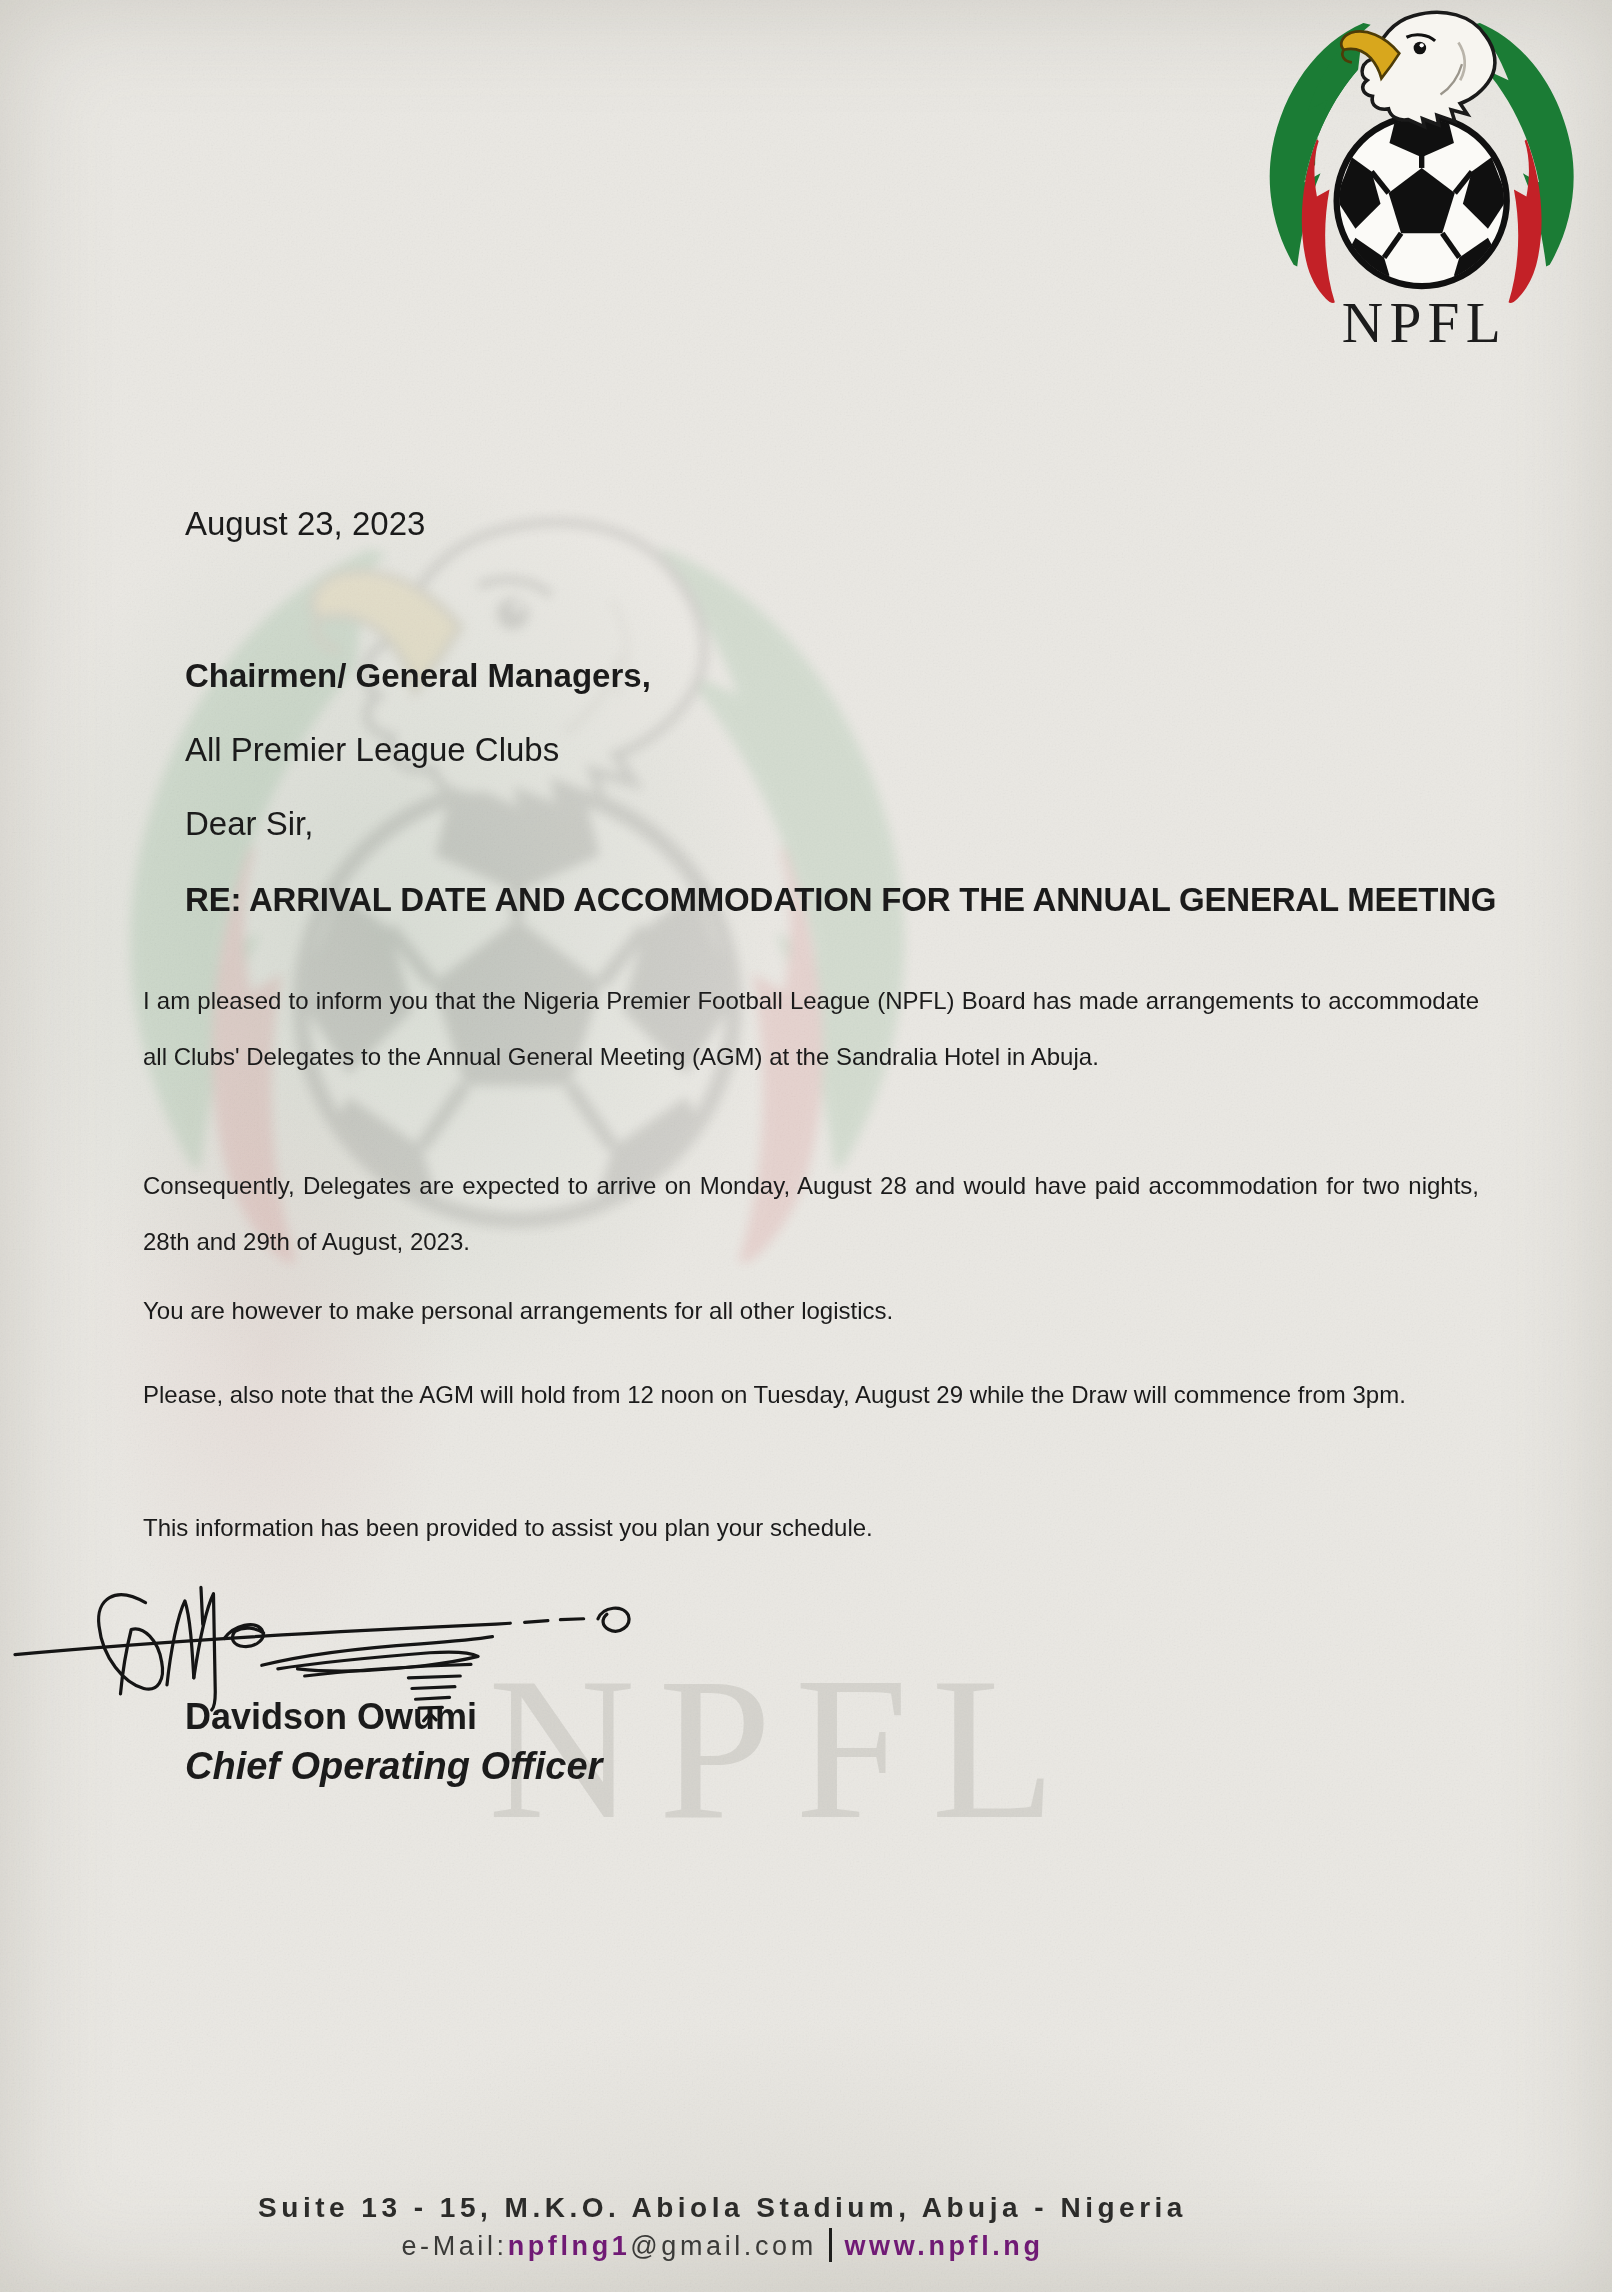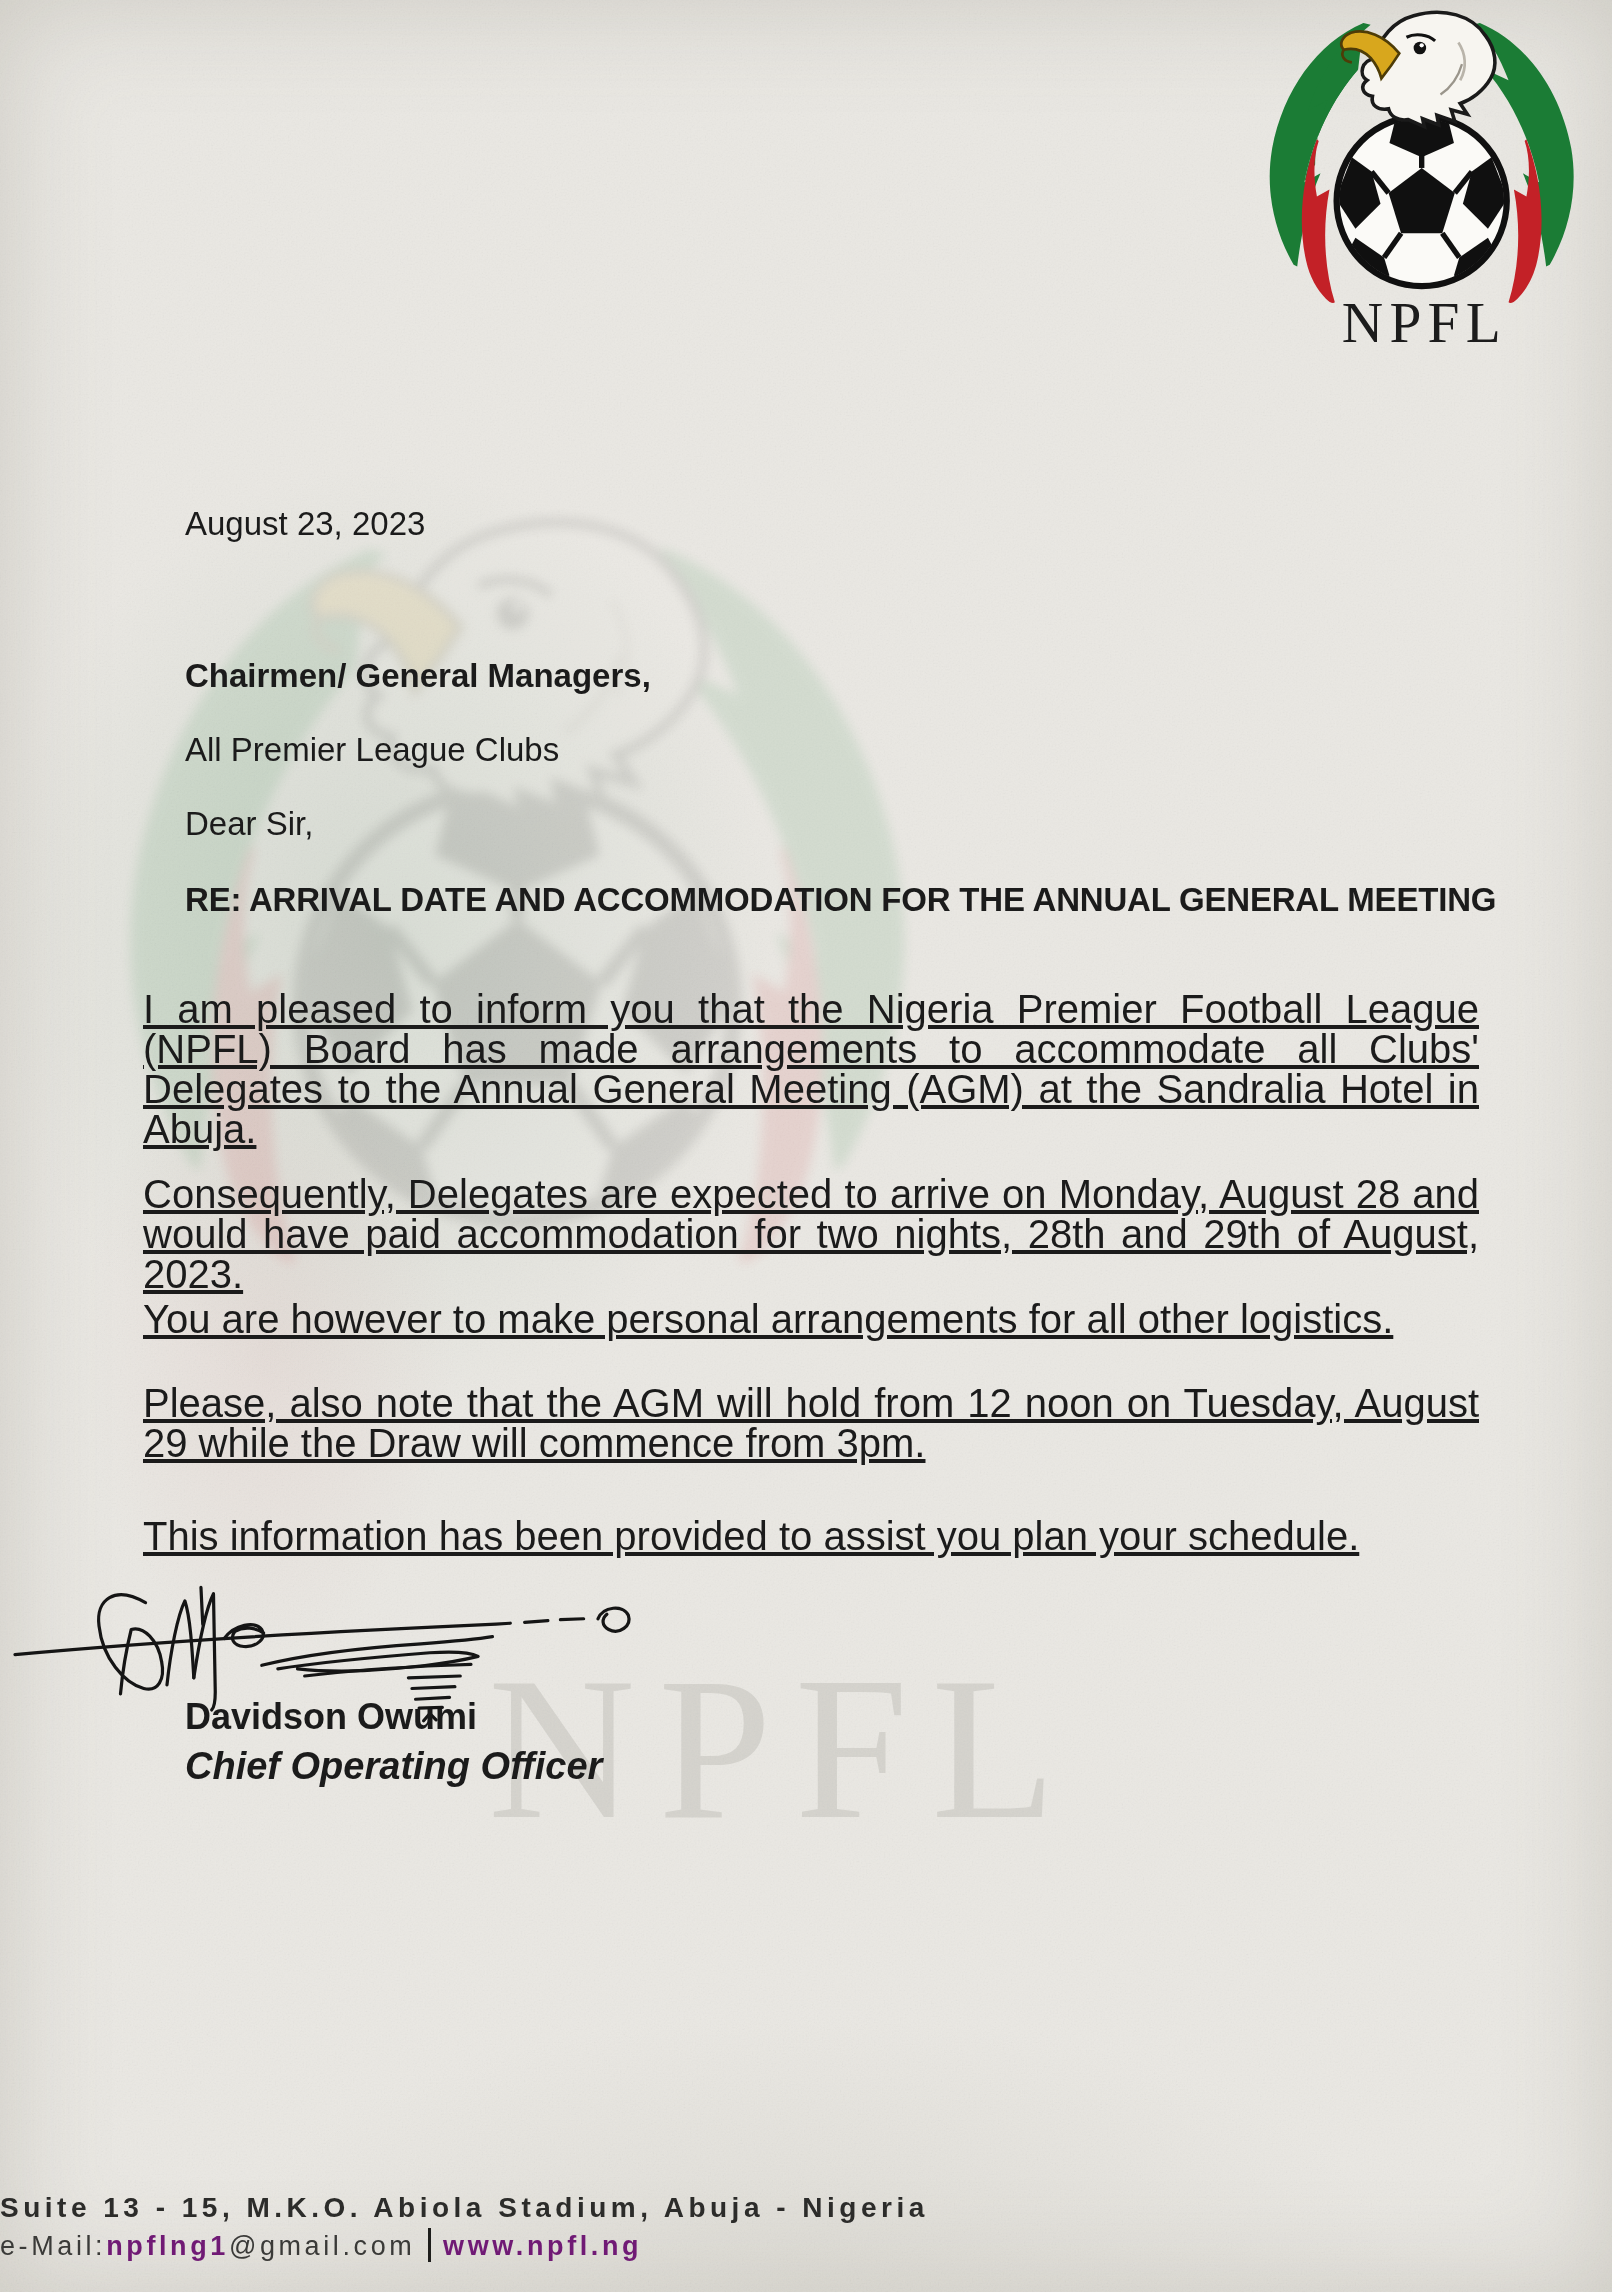--- a/index.html
+++ b/index.html
@@ -26,38 +26,38 @@
     position:absolute;left:488px;top:1646px;z-index:1;pointer-events:none;
     font-family:"Liberation Serif", serif;
     font-size:204px;line-height:1;letter-spacing:23px;
     color:#7d7d74;opacity:.18;
   }
   
   .crest{position:absolute;left:1229px;top:5.4px;width:380px;height:351px;z-index:2;}
   
   .line{position:absolute;left:143px;width:1336px;font-size:33px;line-height:41px;white-space:nowrap;margin-left:42px;}
   .b{font-weight:bold;}
-  .para{position:absolute;left:143px;width:1336px;font-size:40px;line-height:40px;text-align:justify;text-decoration:underline;}
+  .para{position:absolute;left:143px;width:1336px;font-size:24px;line-height:56px;text-align:justify;}
   .date{top:503px;}
   .rec1{top:655px;font-weight:bold;}
   .rec2{top:729px;}
   .sal{top:803px;}
   .subj{top:879px;font-weight:bold;letter-spacing:-0.2px;}
   .p1{top:949px;}
   .p2{top:1134px;}
   .p3{top:1259px;}
   .p4{top:1343px;}
   .p5{top:1476px;}
   .closing{top:1540px;font-size:36px;}
   .signature{position:absolute;left:9px;top:1583px;width:645px;height:304px;z-index:3;}
   .signer-name{top:1696px;font-size:36px;font-weight:bold;z-index:4;}
   .signer-title{top:1746px;font-size:38px;font-weight:bold;font-style:italic;z-index:4;}
   .content{position:absolute;inset:0;z-index:2;}
   
-  .footer-line{position:absolute;left:0;width:1445px;text-align:left;color:#2c2c2a;}
+  .footer-line{position:absolute;left:0;width:1445px;text-align:center;color:#2c2c2a;}
   .f1{top:2192px;font-size:28px;font-weight:bold;letter-spacing:4.5px;}
   .f2{top:2228px;font-size:27px;letter-spacing:3.6px;color:#3a3a38;}
   .f2 .b{color:#701a75;}
   .sep-bar{display:inline-block;width:2.7px;height:34px;background:#1e1e1c;vertical-align:-7.2px;margin:0 12.5px;}
 </style>
 </head>
 <body>
 
 <div id="page">
 

